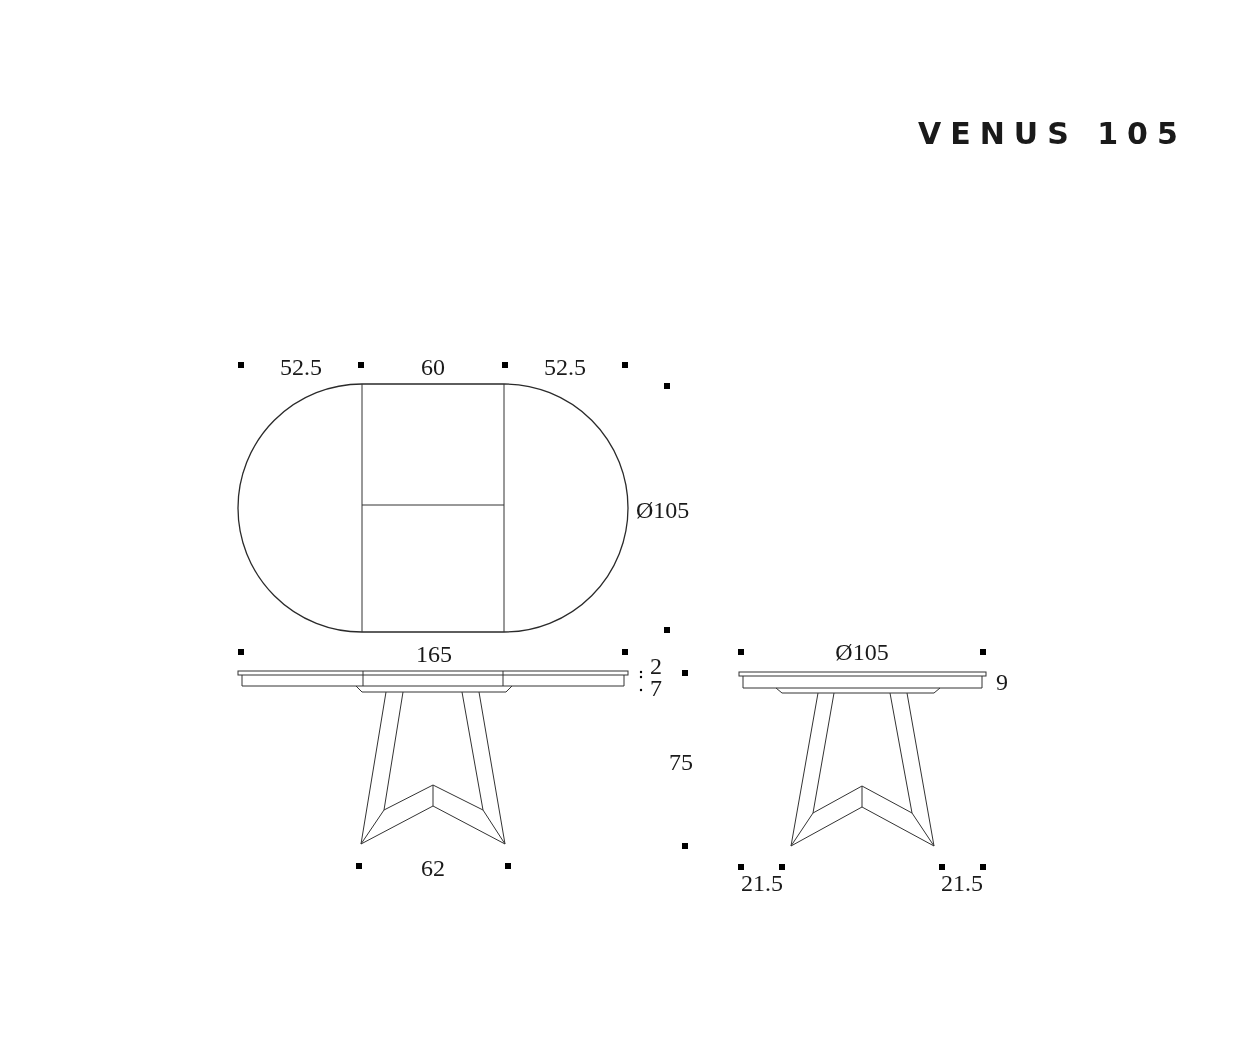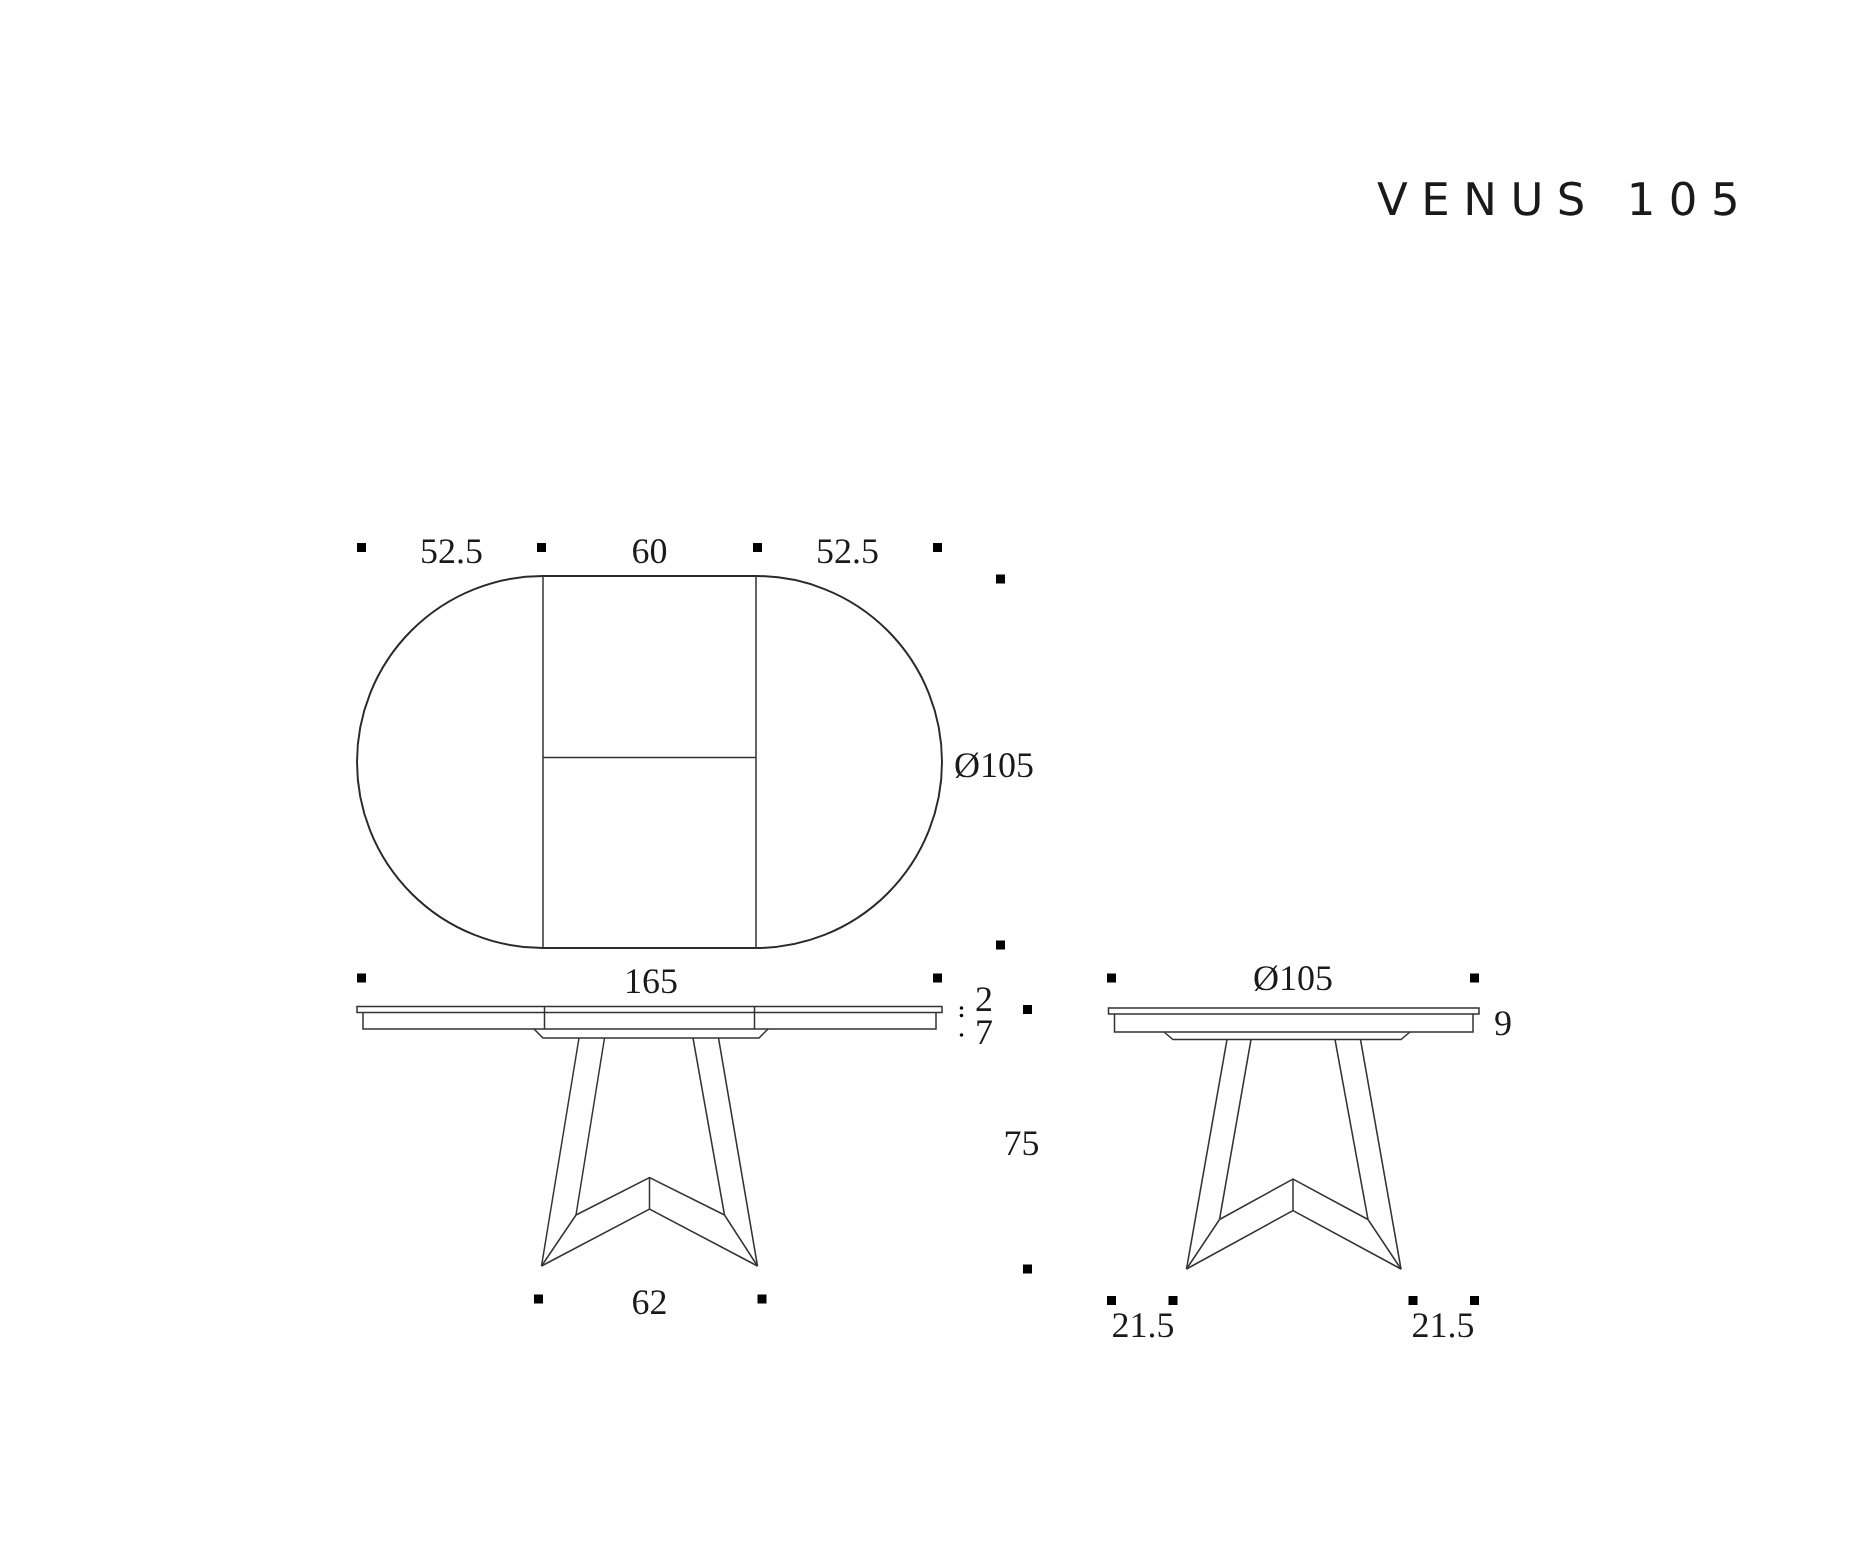--- a/index.html
+++ b/index.html
@@ -1,19 +1,19 @@
 <!DOCTYPE html>
 <html><head>
 <meta charset="utf-8">
 <style>
   html, body { margin: 0; padding: 0; background: #ffffff; }
   body { width: 1250px; height: 1042px; position: relative; overflow: hidden; }
   .title {
     position: absolute; left: 918px; top: 116px;
-    font-family: "DejaVu Sans", sans-serif; font-size: 30px; font-weight: 400;
+    font-family: "DejaVu Sans", sans-serif; font-size: 30px; font-weight: 700;
     letter-spacing: 9px; color: #1a1a1a;
   }
   svg.drawing { position: absolute; left: 0; top: 0; }
   .dim { font-family: "Liberation Serif", serif; font-size: 24px; fill: #1a1a1a; }
   .ln { stroke: #2a2a2a; stroke-width: 1.3; fill: none; }
   .ln-thin { stroke: #333; stroke-width: 1; fill: none; }
   .mk { fill: #000; }
 </style>
 </head>
 <body>

